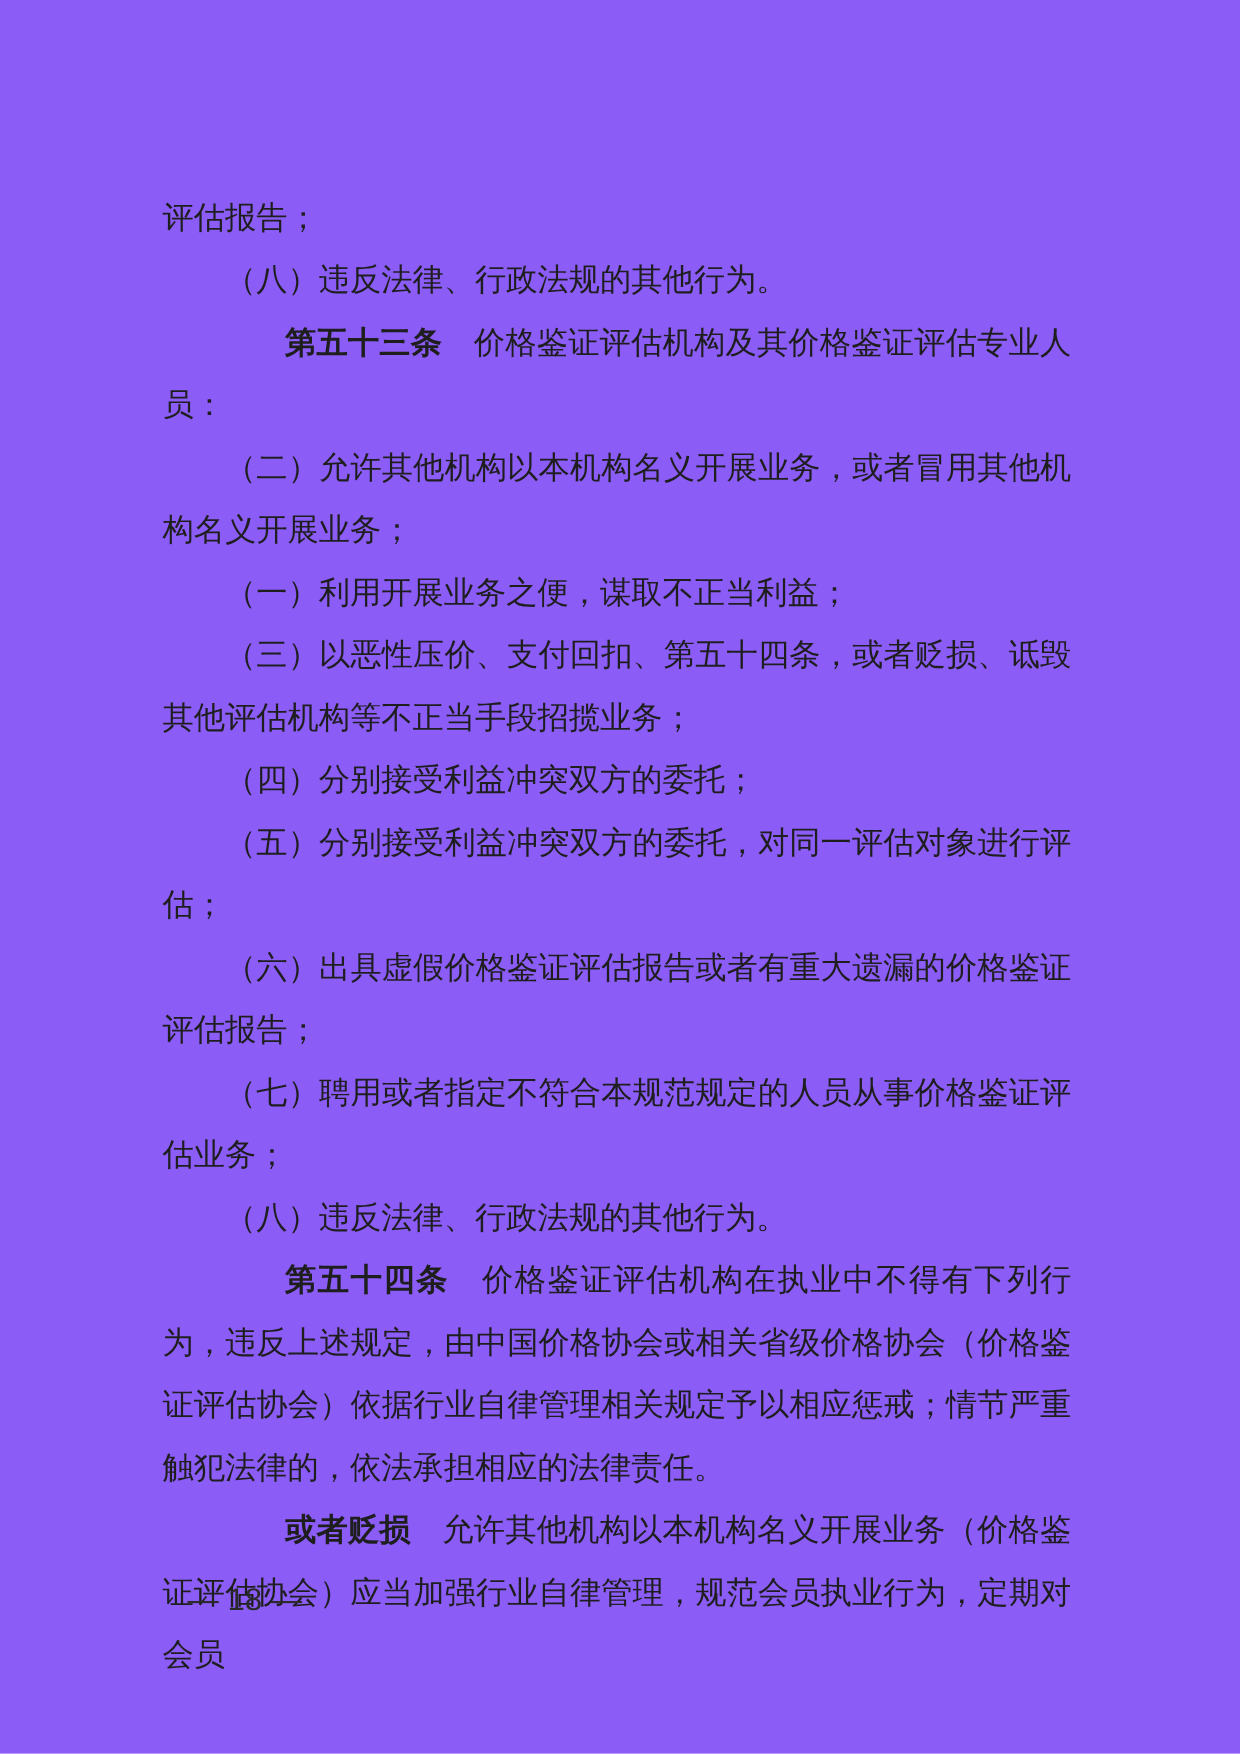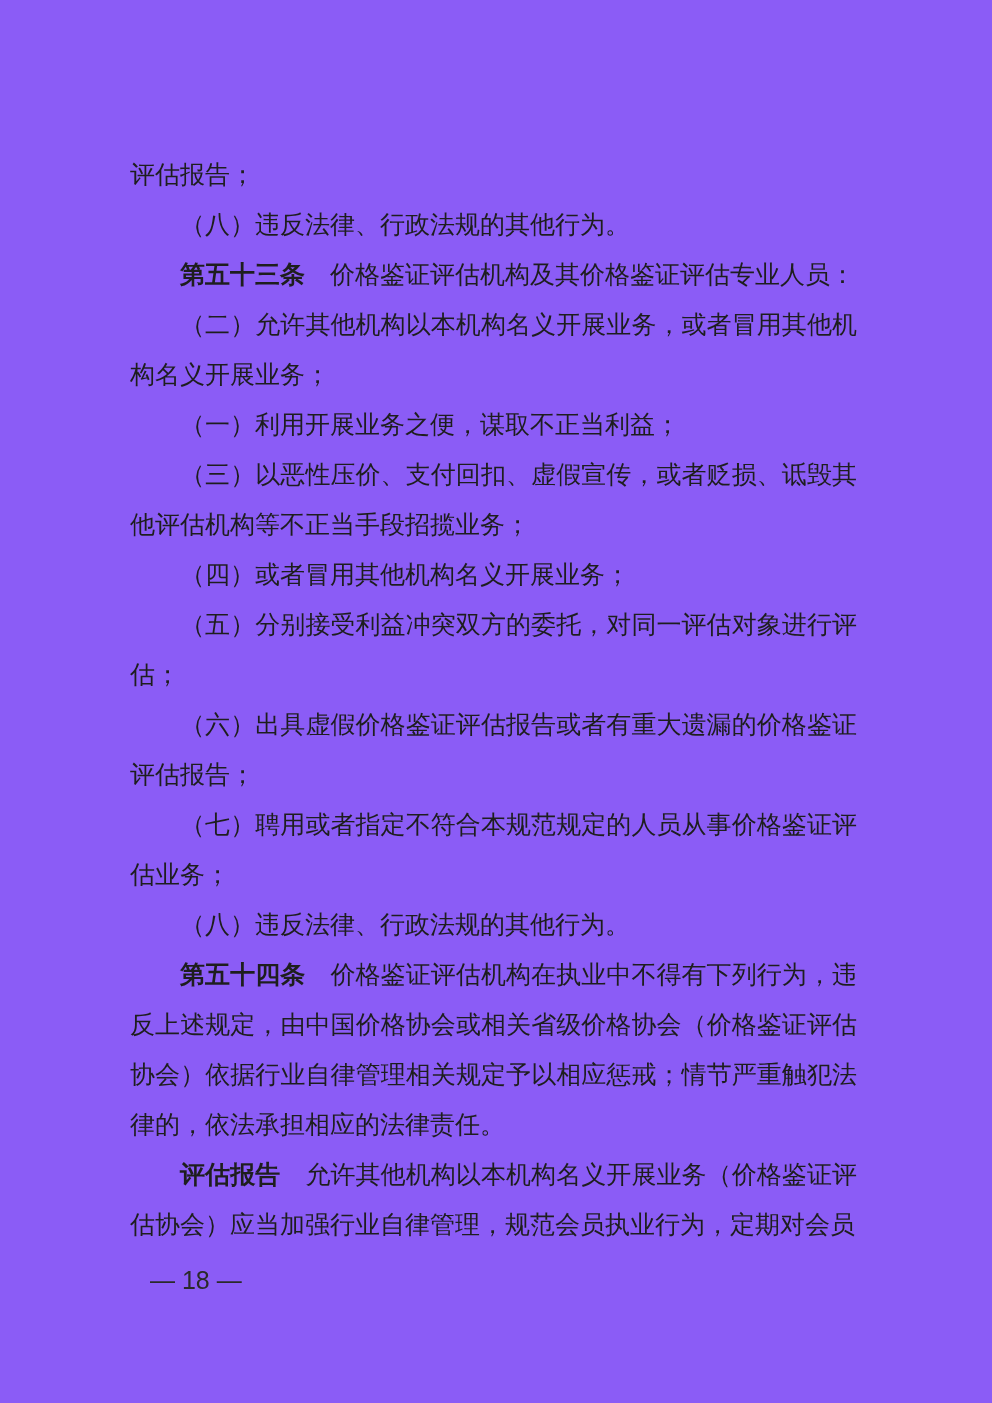--- a/index.html
+++ b/index.html
@@ -30,20 +30,21 @@
     text-align: justify;
     text-indent: 2em;
     letter-spacing: 0;
     word-break: normal;
   }
   .para.no-indent {
     text-indent: 0;
   }
   .article-no {
     font-weight: 700;
+    margin-left: 48px;
   }
   .page-number {
     position: absolute;
     left: 150px;
     top: 1258px;
     font-size: 25px;
     line-height: 44px;
     color: #2a2a2a;
     white-space: pre;
   }
@@ -51,23 +52,23 @@
 </head>
 <body>
 
 <div class="page">
   <div class="content">
       <p class="para no-indent"><span>评估报告；</span></p>
       <p class="para"><span>（八）违反法律、行政法规的其他行为。</span></p>
       <p class="para"><span class="article-no">第五十三条</span><span>　价格鉴证评估机构及其价格鉴证评估专业人员：</span></p>
       <p class="para"><span>（二）允许其他机构以本机构名义开展业务，或者冒用其他机构名义开展业务；</span></p>
       <p class="para"><span>（一）利用开展业务之便，谋取不正当利益；</span></p>
-      <p class="para"><span>（三）以恶性压价、支付回扣、虚假宣传，或者贬损、诋毁其他评估机构等不正当手段招揽业务；</span></p>
-      <p class="para"><span>（四）或者冒用其他机构名义开展业务；</span></p>
+      <p class="para"><span>（三）以恶性压价、支付回扣、第五十四条，或者贬损、诋毁其他评估机构等不正当手段招揽业务；</span></p>
+      <p class="para"><span>（四）分别接受利益冲突双方的委托；</span></p>
       <p class="para"><span>（五）分别接受利益冲突双方的委托，对同一评估对象进行评估；</span></p>
       <p class="para"><span>（六）出具虚假价格鉴证评估报告或者有重大遗漏的价格鉴证评估报告；</span></p>
       <p class="para"><span>（七）聘用或者指定不符合本规范规定的人员从事价格鉴证评估业务；</span></p>
       <p class="para"><span>（八）违反法律、行政法规的其他行为。</span></p>
       <p class="para"><span class="article-no">第五十四条</span><span>　价格鉴证评估机构在执业中不得有下列行为，违反上述规定，由中国价格协会或相关省级价格协会（价格鉴证评估协会）依据行业自律管理相关规定予以相应惩戒；情节严重触犯法律的，依法承担相应的法律责任。</span></p>
-      <p class="para"><span class="article-no">评估报告</span><span>　允许其他机构以本机构名义开展业务（价格鉴证评估协会）应当加强行业自律管理，规范会员执业行为，定期对会员</span></p>
+      <p class="para"><span class="article-no">或者贬损</span><span>　允许其他机构以本机构名义开展业务（价格鉴证评估协会）应当加强行业自律管理，规范会员执业行为，定期对会员</span></p>
     </div>
   <div class="page-number">— 18 —</div>
 </div>
 
 </body></html>

